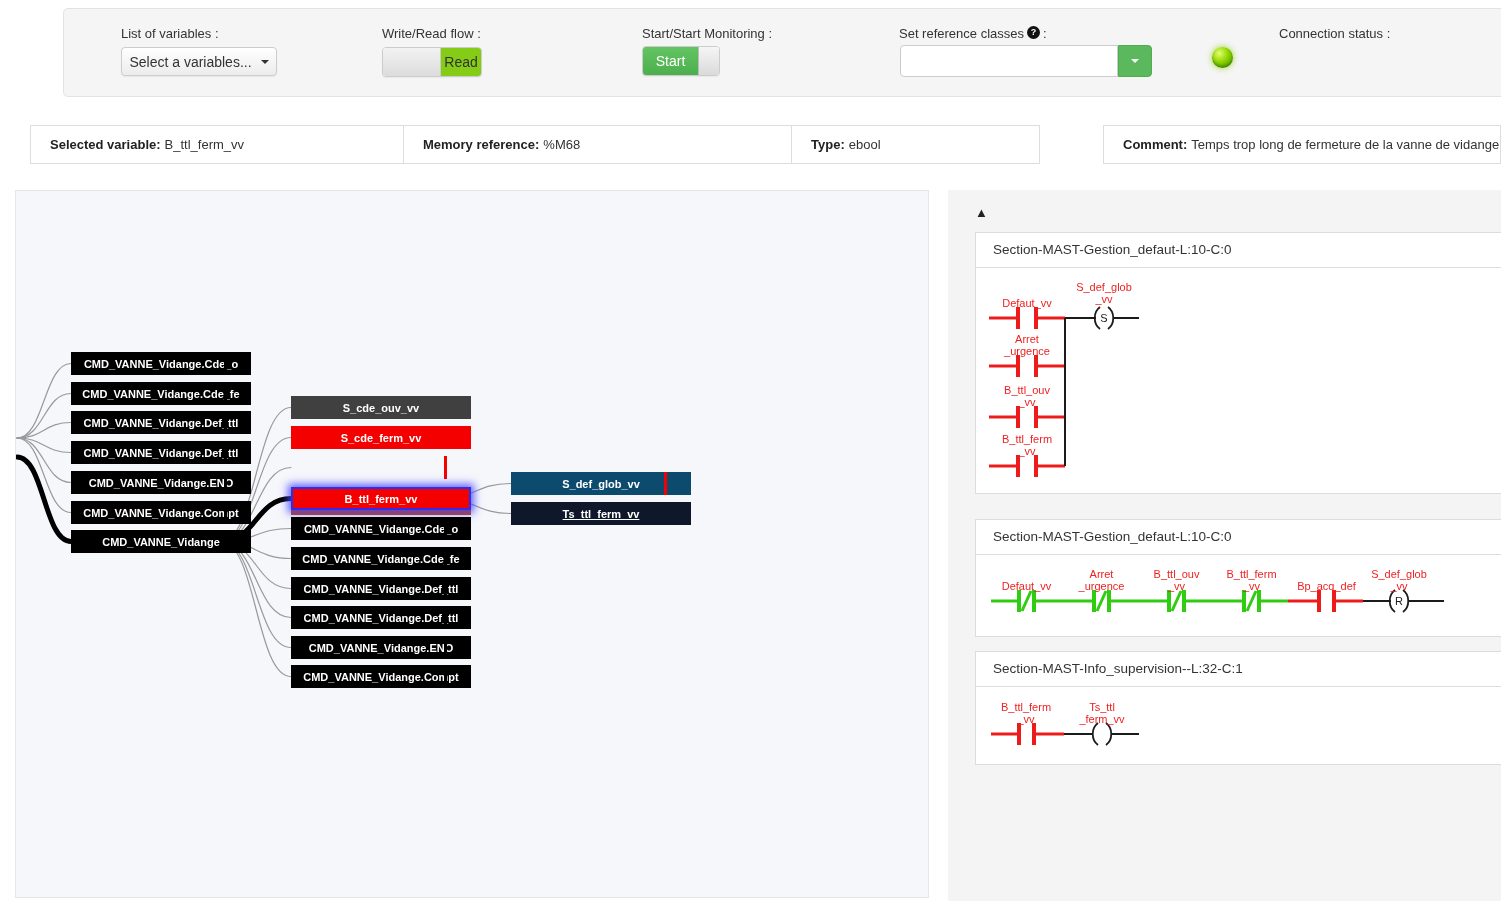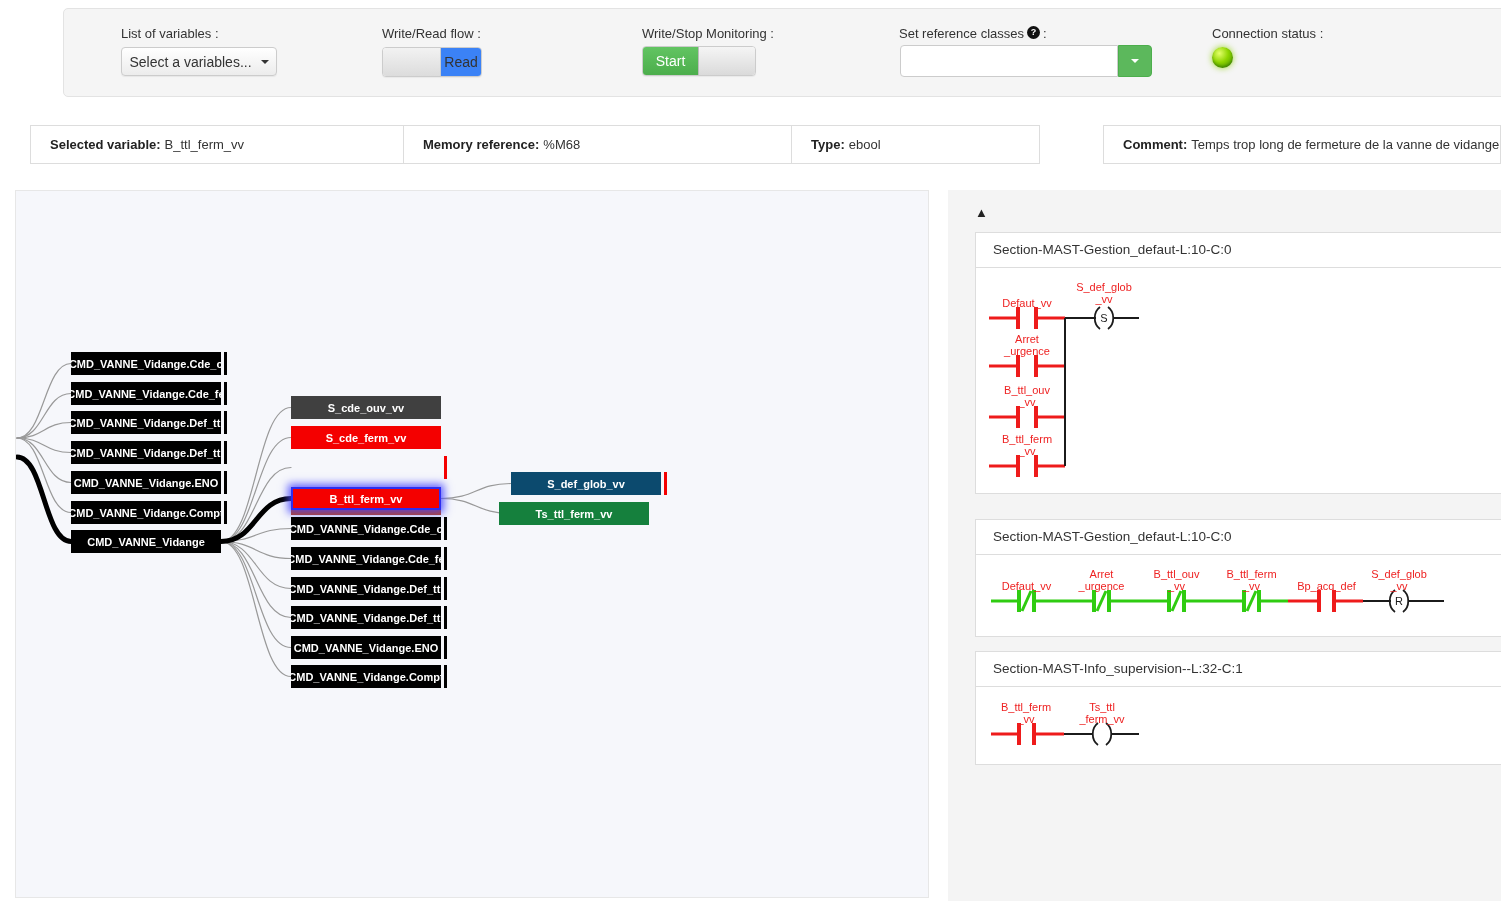--- a/index.html
+++ b/index.html
@@ -14,22 +14,22 @@
     display:flex;align-items:center;justify-content:center;gap:9px;cursor:pointer;box-sizing:border-box;
     box-shadow:0 1px 1px rgba(0,0,0,.06);}
   .caret-dark{width:0;height:0;border-left:4px solid transparent;border-right:4px solid transparent;
     border-top:4px solid #333;}
   .caret-white{width:0;height:0;border-left:4px solid transparent;border-right:4px solid transparent;
     border-top:4px solid #fff;}
   .toggle{position:absolute;height:30px;border:1px solid #ccc;border-radius:4px;overflow:hidden;
     box-sizing:border-box;display:flex;cursor:pointer;background:#fff;box-shadow:0 1px 1px rgba(0,0,0,.05);}
   .read-toggle{left:318px;top:38px;width:100px;}
   .read-off{width:57px;background:linear-gradient(#f2f2f2,#dcdcdc);border-right:1px solid #ccc;}
-  .read-on{flex:1;display:flex;align-items:center;justify-content:center;font-size:14px;color:#333;background:#3b82f6;}
-  .start-toggle{left:578px;top:37px;width:114px;}
+  .read-on{flex:1;display:flex;align-items:center;justify-content:center;font-size:14px;color:#333;background:#84cc16;}
+  .start-toggle{left:578px;top:37px;width:78px;}
   .start-on{width:55px;display:flex;align-items:center;justify-content:center;font-size:14px;color:#fff;
     background:linear-gradient(#62c462,#4cae4c);}
   .start-off{flex:1;background:linear-gradient(#f5f5f5,#dadada);border-left:1px solid #bbb;}
   .vc-input{position:absolute;left:836px;top:36px;width:218px;height:32px;border:1px solid #ccc;
     border-radius:4px 0 0 4px;box-sizing:border-box;background:#fff;padding:0 8px;font-size:13px;
     font-family:"Liberation Sans",sans-serif;}
   .vc-btn{position:absolute;left:1054px;top:36px;width:34px;height:32px;background:#5cb85c;
     border:1px solid #4cae4c;border-radius:0 4px 4px 0;box-sizing:border-box;display:flex;
     align-items:center;justify-content:center;cursor:pointer;}
   .help-badge{display:inline-block;width:13px;height:13px;border-radius:50%;background:#111;color:#fff;
@@ -40,21 +40,21 @@
 
   
   .info-cell{position:absolute;top:125px;height:39px;border:1px solid #ddd;background:#fff;
     line-height:37px;padding-left:19px;font-size:13px;color:#333;box-sizing:border-box;white-space:nowrap;overflow:hidden;}
   .info-cell b{color:#222;margin-right:4px;}
 
   
   .canvas{position:absolute;left:15px;top:190px;width:914px;height:708px;background:#f6f7fb;
     border:1px solid #e7e7e7;box-sizing:border-box;overflow:hidden;}
   .canvas svg{position:absolute;left:0;top:0;}
-  .tree-node{position:absolute;width:150px;height:23px;display:flex;align-items:center;justify-content:center;
+  .tree-node{position:absolute;width:180px;height:23px;display:flex;align-items:center;justify-content:center;
     color:#fff;font-weight:bold;font-size:11px;white-space:nowrap;overflow:hidden;box-sizing:border-box;cursor:pointer;}
   .tree-node.selected{border:2px solid #2d2df0;box-shadow:0 0 8px 3px rgba(70,70,255,.85);}
   .node-tail{position:absolute;width:3px;height:23px;}
 
   
   .panel{position:absolute;left:948px;top:190px;width:553px;height:711px;background:#f4f4f4;}
   .collapse-caret{position:absolute;left:27px;top:16px;font-size:13px;color:#222;cursor:pointer;line-height:14px;}
   .card{position:absolute;left:27px;width:650px;background:#fff;border:1px solid #ddd;box-sizing:border-box;}
   .card-header{height:34px;line-height:34px;padding-left:17px;font-size:13.5px;color:#333;
     border-bottom:1px solid #ddd;cursor:pointer;white-space:nowrap;}
@@ -70,35 +70,35 @@
     <span>Select a variables...</span>
     <span class="caret-dark"></span>
   </div>
 
   <div class="tlabel" style="left:318px;top:17px">Write/Read flow :</div>
   <div class="toggle read-toggle">
     <div class="read-off"></div>
     <div class="read-on">Read</div>
   </div>
 
-  <div class="tlabel" style="left:578px;top:17px">Write/Stop Monitoring :</div>
+  <div class="tlabel" style="left:578px;top:17px">Start/Start Monitoring :</div>
   <div class="toggle start-toggle">
     <div class="start-on">Start</div>
     <div class="start-off"></div>
   </div>
 
   <div class="tlabel" style="left:835px;top:17px">
     <span>Set reference classes</span><span class="help-badge">?</span><span>:</span>
   </div>
   <input class="vc-input" type="text" value="" style="">
   <div class="vc-btn">
     <span class="caret-white"></span>
   </div>
 
-  <div class="tlabel" style="left:1148px;top:17px">Connection status :</div>
+  <div class="tlabel" style="left:1215px;top:17px">Connection status :</div>
   <div class="led"></div>
 </div>
 
 <div class="info-cell" style="left:30px;width:389px">
   <b>Selected variable:</b><span>B_ttl_ferm_vv</span>
 </div>
 <div class="info-cell" style="left:403px;width:389px">
   <b>Memory reference:</b><span>%M68</span>
 </div>
 <div class="info-cell" style="left:791px;width:249px">
@@ -155,21 +155,21 @@
     <div class="tree-node" style="left: 275px; top: 386px; background: rgb(0, 0, 0);">CMD_VANNE_Vidange.Def_ttl</div>
     <div class="node-tail" style="left: 428px; top: 386px; background: rgb(0, 0, 0);"></div>
     <div class="tree-node" style="left: 275px; top: 415px; background: rgb(0, 0, 0);">CMD_VANNE_Vidange.Def_ttl</div>
     <div class="node-tail" style="left: 428px; top: 415px; background: rgb(0, 0, 0);"></div>
     <div class="tree-node" style="left: 275px; top: 445px; background: rgb(0, 0, 0);">CMD_VANNE_Vidange.ENO</div>
     <div class="node-tail" style="left: 428px; top: 445px; background: rgb(0, 0, 0);"></div>
     <div class="tree-node" style="left: 275px; top: 474px; background: rgb(0, 0, 0);">CMD_VANNE_Vidange.Compt</div>
     <div class="node-tail" style="left: 428px; top: 474px; background: rgb(0, 0, 0);"></div>
     <div class="tree-node" style="left: 495px; top: 281px; background: #0c4a6e;">S_def_glob_vv</div>
     <div class="node-tail" style="left: 648px; top: 281px; background: rgb(244, 0, 0);"></div>
-    <div class="tree-node" style="left: 483px; top: 311px; background: #15803d;">Ts_ttl_ferm_vv</div>
+    <div class="tree-node" style="left: 495px; top: 311px; background: #0f172a; text-decoration: underline;">Ts_ttl_ferm_vv</div>
   </div>
 
 <div class="panel">
   <div class="collapse-caret">▲</div>
 
   <div class="card" style="top:42px;height:262px">
     <div class="card-header">Section-MAST-Gestion_defaut-L:10-C:0</div>
     <div class="card-body" id="ladder-0">
         <svg width="520" height="227">
           <line x1="13" y1="50" x2="40" y2="50" stroke="#ee1b1b" stroke-width="3"></line>

